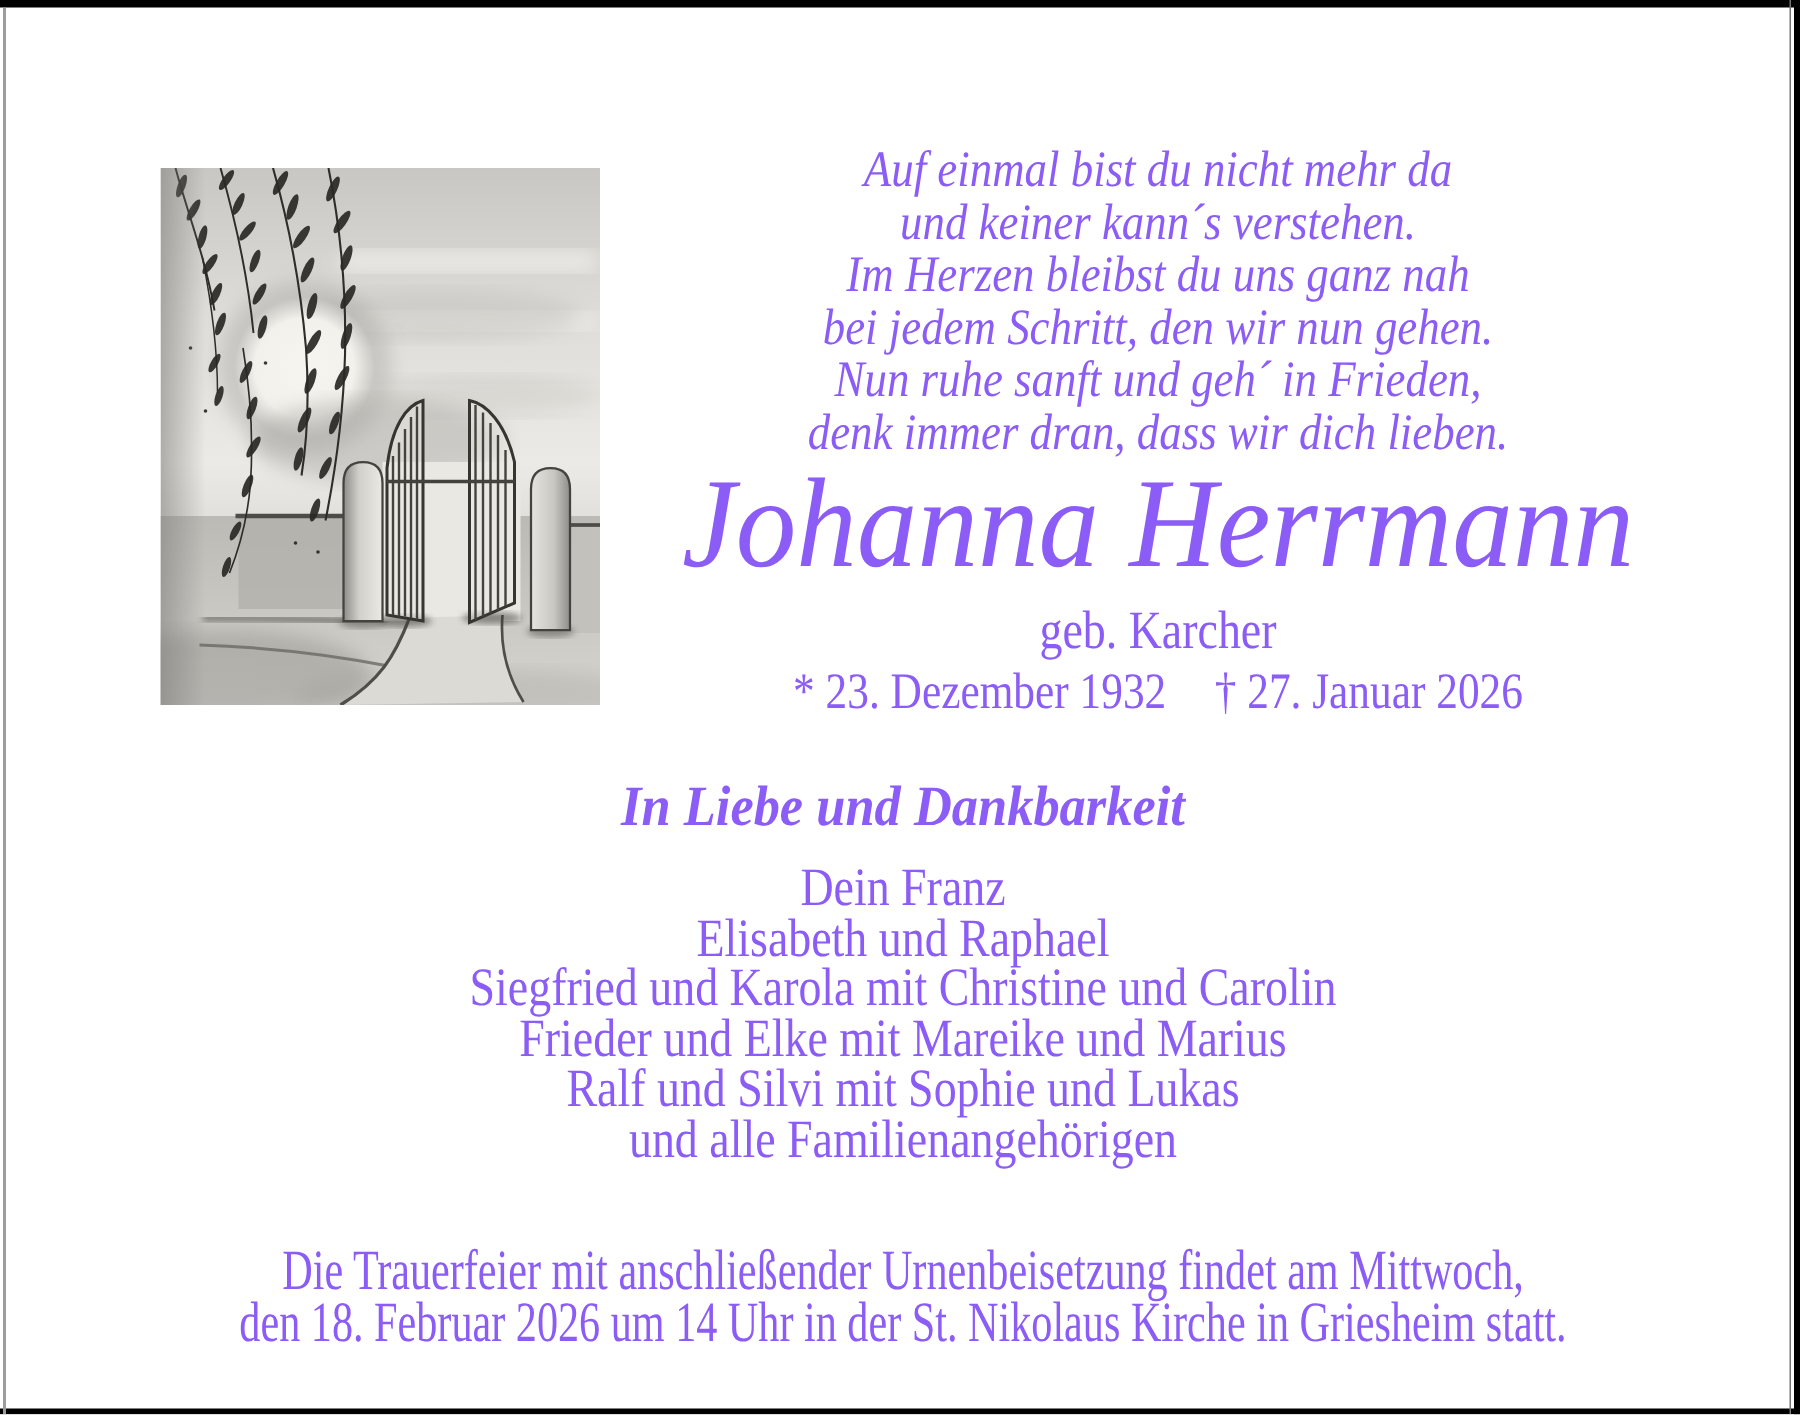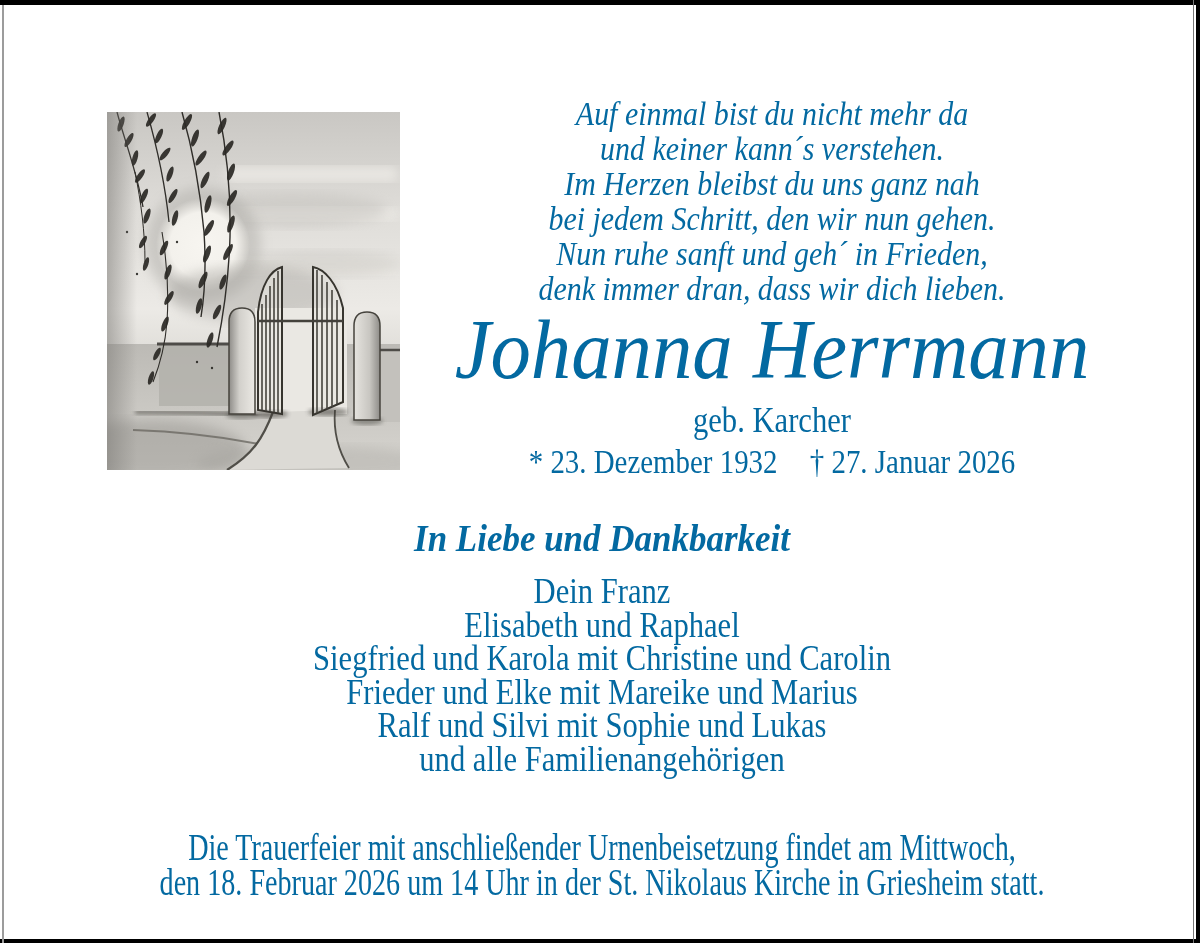--- a/index.html
+++ b/index.html
@@ -1,17 +1,17 @@
 <!DOCTYPE html>
 <html><head>
 <meta charset="utf-8">
 <style>
   html,body{margin:0;padding:0;}
   .page{position:relative;width:1200px;height:943px;background:#ffffff;overflow:hidden;
-        font-family:"Liberation Serif",serif;color:#0369a1;}
+        font-family:"Liberation Serif",serif;color:#8b5cf6;}
   .abs{position:absolute;}
   .center{text-align:center;}
 
   
   .edge-top{left:0;top:0;width:1200px;height:5px;background:#000;}
   .edge-bottom{left:0;bottom:0;width:1200px;height:4px;background:#000;}
   .edge-right{right:0;top:0;width:4px;height:943px;background:#000;}
   .edge-right-inner{right:6px;top:0;width:1px;height:943px;background:#777;}
   .edge-left{left:2px;top:5px;width:2px;height:938px;background:#9c9c9c;}
 

